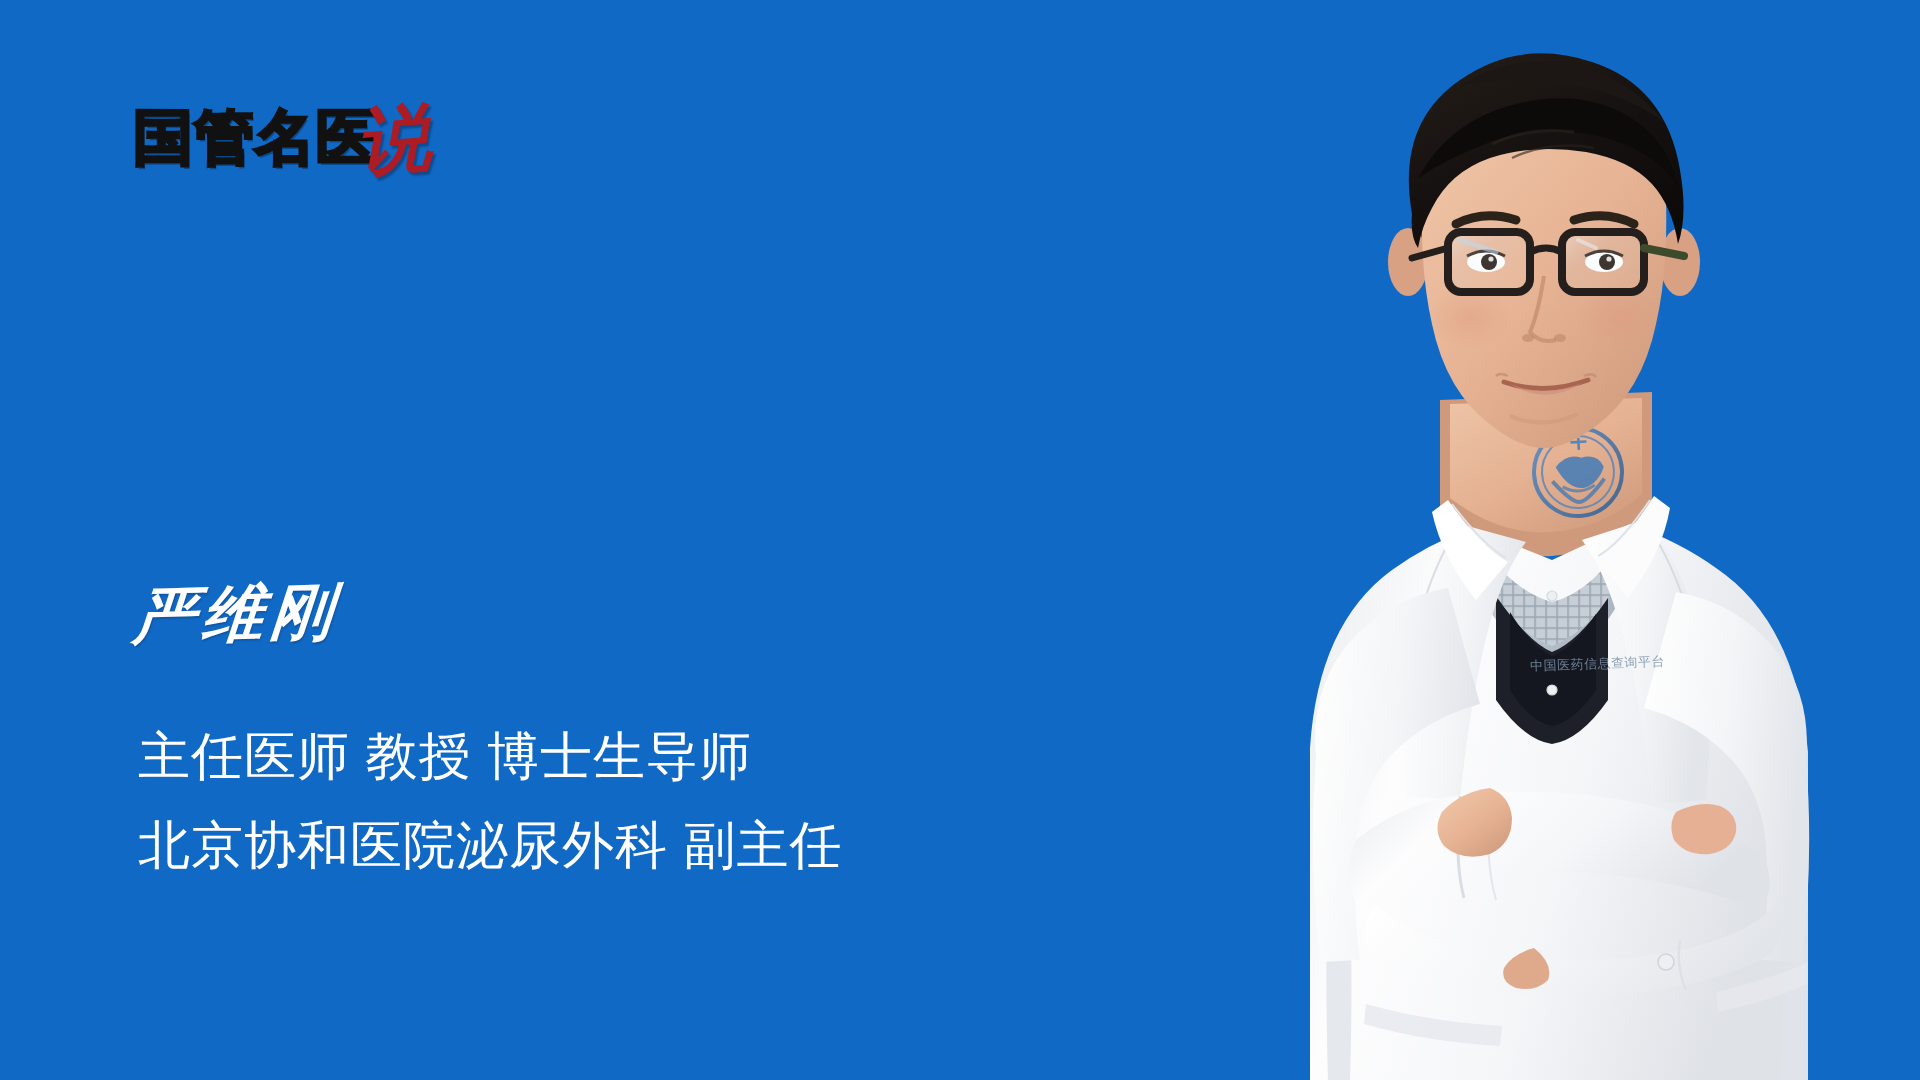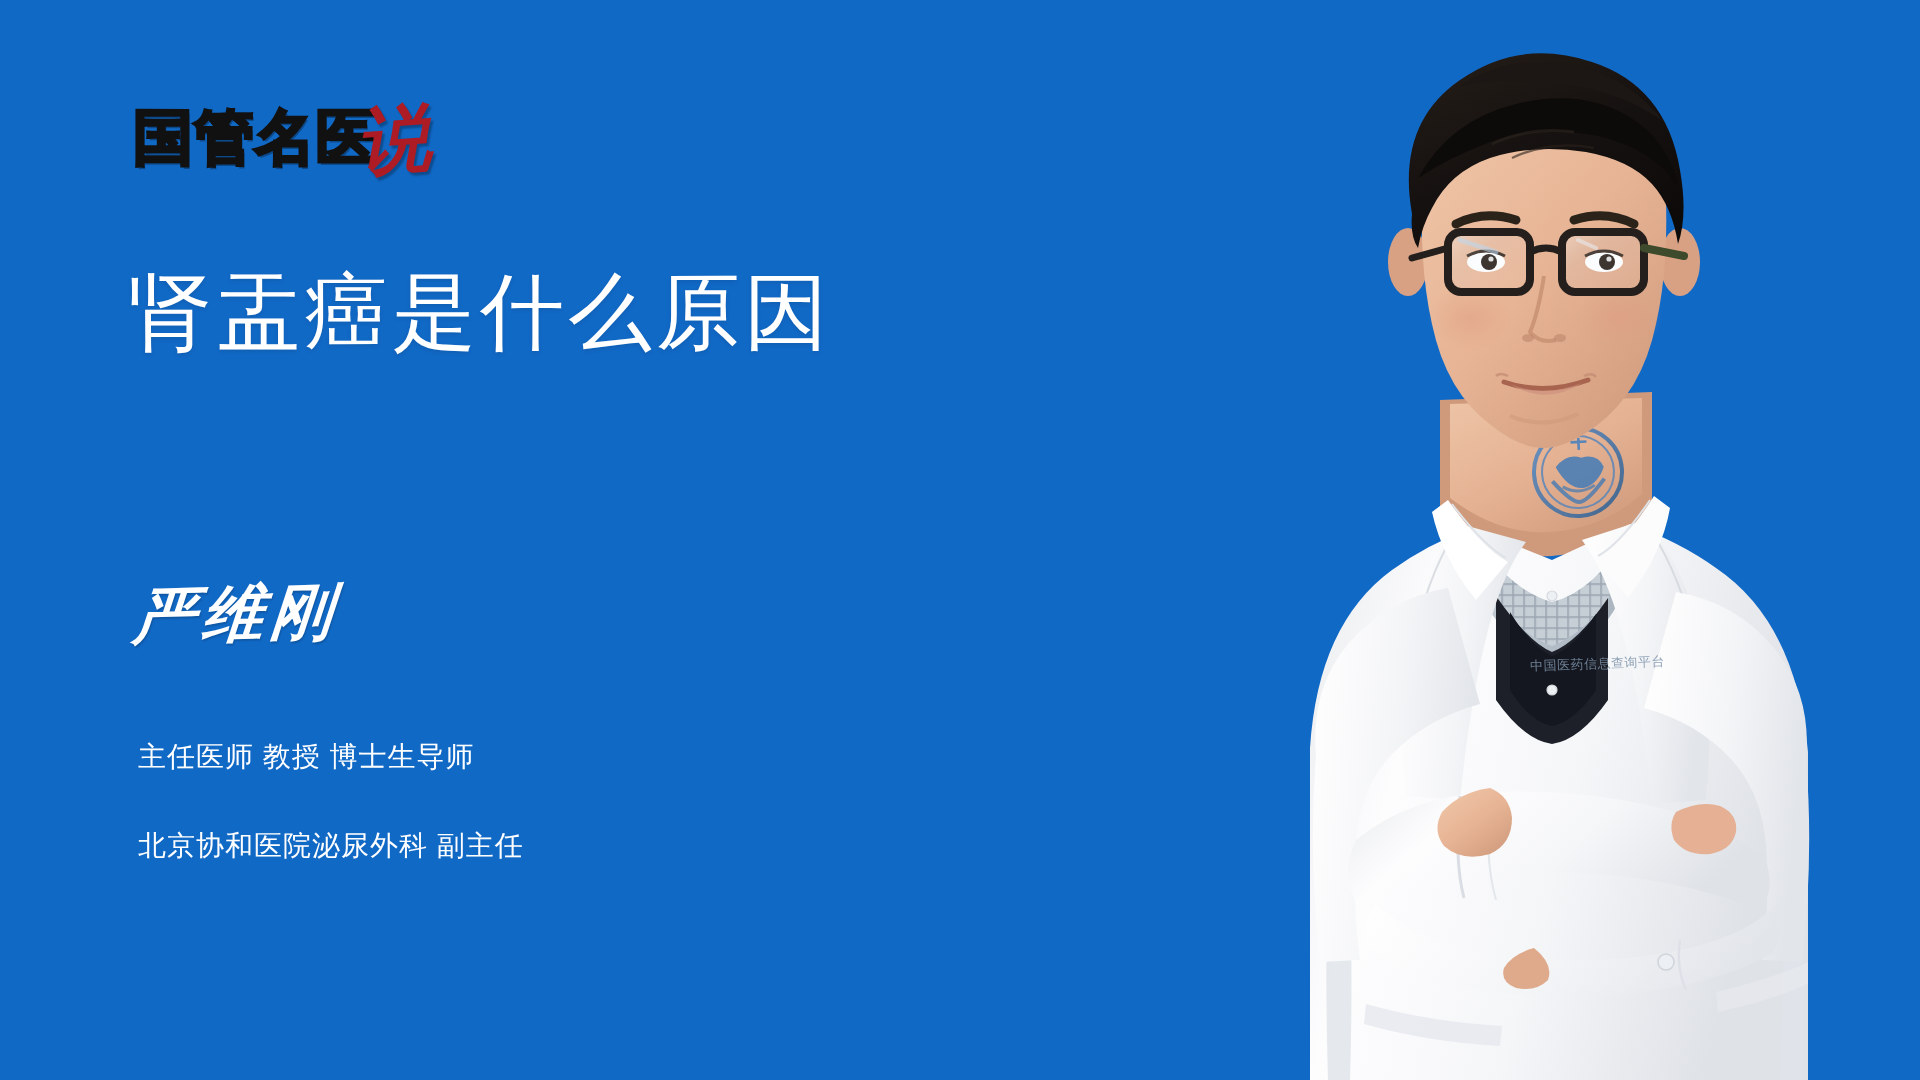--- a/index.html
+++ b/index.html
@@ -44,21 +44,21 @@
     font-family:"DejaVu Serif", serif;
     font-weight:700; font-style:italic;
     letter-spacing:6px;
     transform:skewX(-6deg) rotate(-1.5deg);
     text-shadow:1px 2px 2px rgba(0,0,0,.18);
   }
 
   
   #credentials { position:absolute; left:138px; top:712px; }
   .cred-line {
-    color:#ffffff; font-size:28px; line-height:89px;
+    color:#ffffff; font-size:52px; line-height:89px;
     font-weight:400; letter-spacing:1px; white-space:nowrap;
   }
 
   
   #portrait {
     position:absolute; right:0; bottom:0;
     width:760px; height:1080px;
   }
   #portrait svg { display:block; width:100%; height:100%; }
 
@@ -74,21 +74,20 @@
 <body>
 
 <div id="stage">
 
   <div id="logo">
     <span id="logo-cn">国管名医</span>
     <span id="logo-shuo">说</span>
   </div>
 
   <div id="title">
-    <div class="title-line">肾盂癌是什么原因</div>
   </div>
 
   <div id="doctor-name">严维刚</div>
 
   <div id="credentials">
     <div class="cred-line">主任医师  教授  博士生导师</div>
     <div class="cred-line">北京协和医院泌尿外科  副主任</div>
   </div>
 
   <div id="portrait">

